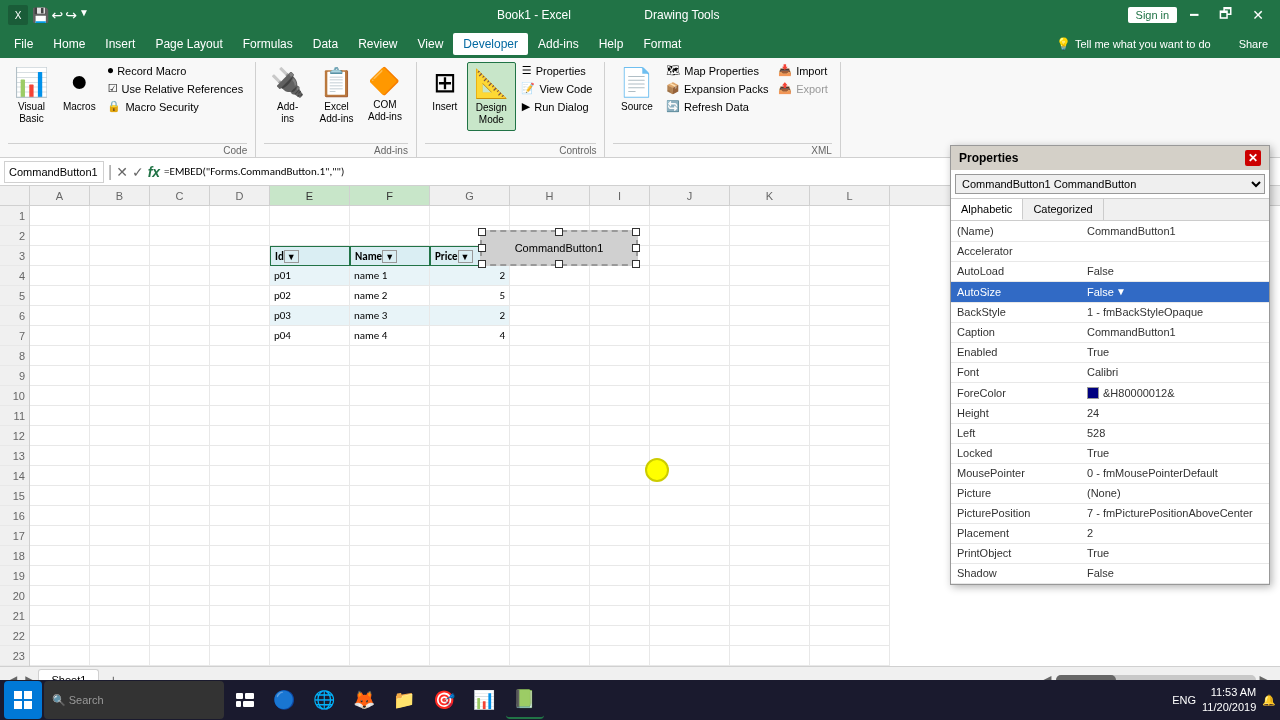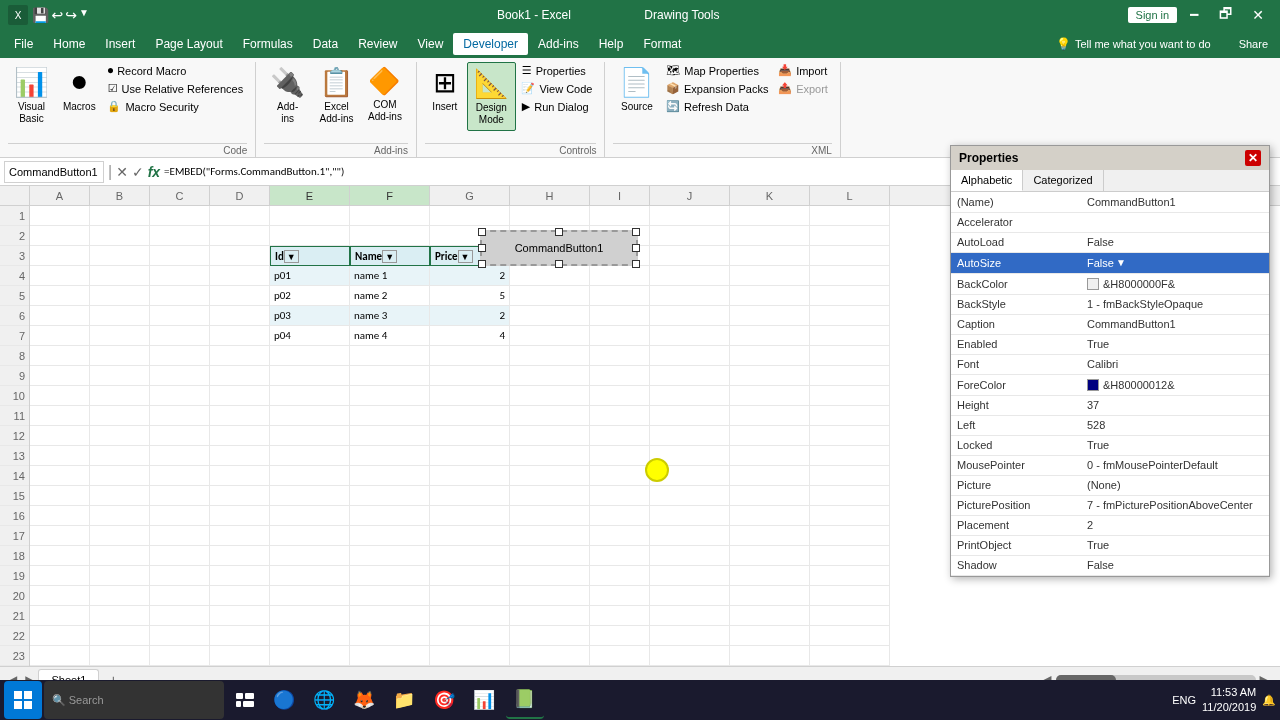--- a/index.html
+++ b/index.html
@@ -903,20 +903,25 @@
     <span style="cursor:pointer;">——●——</span>
     <span>100%</span>
   </div>
 </div>
 
 <div class="properties-panel">
   <div class="properties-title-bar">
     <span>Properties</span>
     <div class="properties-close">✕</div>
   </div>
+  <div class="properties-dropdown">
+    <select>
+      <option>CommandButton1  CommandButton</option>
+    </select>
+  </div>
   <div class="properties-tabs">
     <div class="prop-tab active">Alphabetic</div>
     <div class="prop-tab">Categorized</div>
   </div>
   <div style="overflow-y:auto; max-height:400px;">
     <table class="properties-table">
       <tbody>
         <tr>
           <td>(Name)</td>
           <td>CommandButton1</td>
@@ -930,27 +935,20 @@
           <td>False</td>
         </tr>
         <tr style="background:#316ac5; color:white;">
           <td style="color:white;">AutoSize</td>
           <td style="display:flex; align-items:center; gap:2px; color:white;">
             False
             <span style="font-size:10px; color:white;">▼</span>
           </td>
         </tr>
         <tr>
-          <td>BackColor</td>
-          <td style="display:flex; align-items:center; gap:4px;">
-            <span style="width:12px; height:12px; background:#f0f0f0; border:1px solid #999; display:inline-block;"></span>
-            &amp;H8000000F&amp;
-          </td>
-        </tr>
-        <tr>
           <td>BackStyle</td>
           <td>1 - fmBackStyleOpaque</td>
         </tr>
         <tr>
           <td>Caption</td>
           <td>CommandButton1</td>
         </tr>
         <tr>
           <td>Enabled</td>
           <td>True</td>
@@ -961,21 +959,21 @@
         </tr>
         <tr>
           <td>ForeColor</td>
           <td style="display:flex; align-items:center; gap:4px;">
             <span style="width:12px; height:12px; background:#000080; border:1px solid #999; display:inline-block;"></span>
             &amp;H80000012&amp;
           </td>
         </tr>
         <tr>
           <td>Height</td>
-          <td>37</td>
+          <td>24</td>
         </tr>
         <tr>
           <td>Left</td>
           <td>528</td>
         </tr>
         <tr>
           <td>Locked</td>
           <td>True</td>
         </tr>
         <tr>

